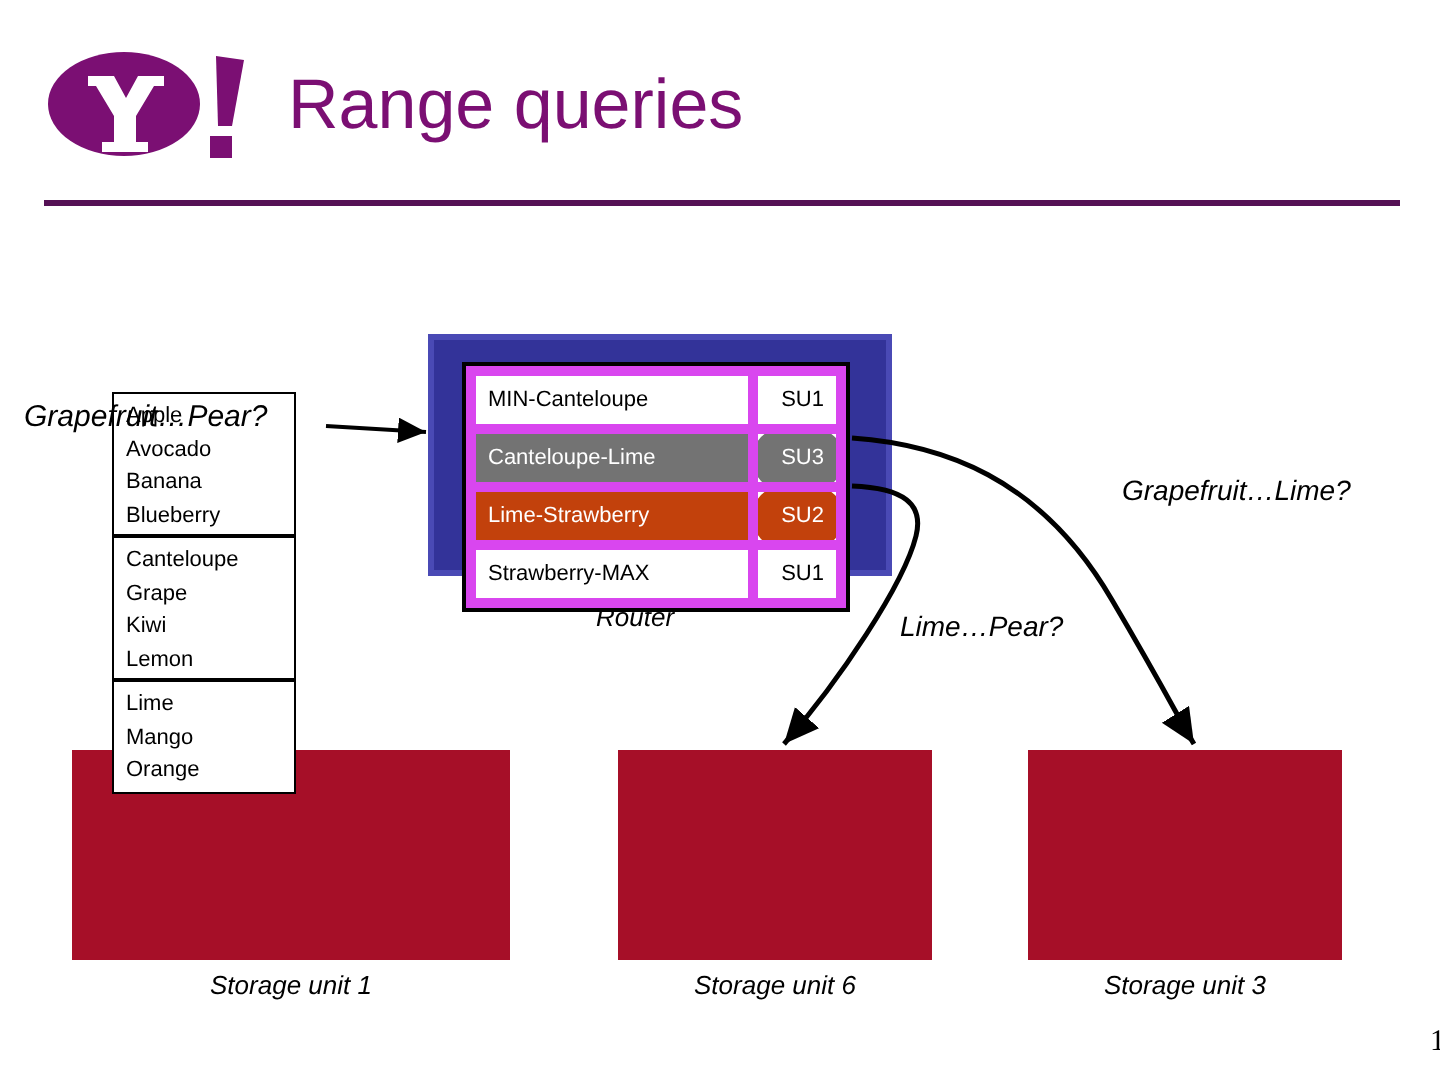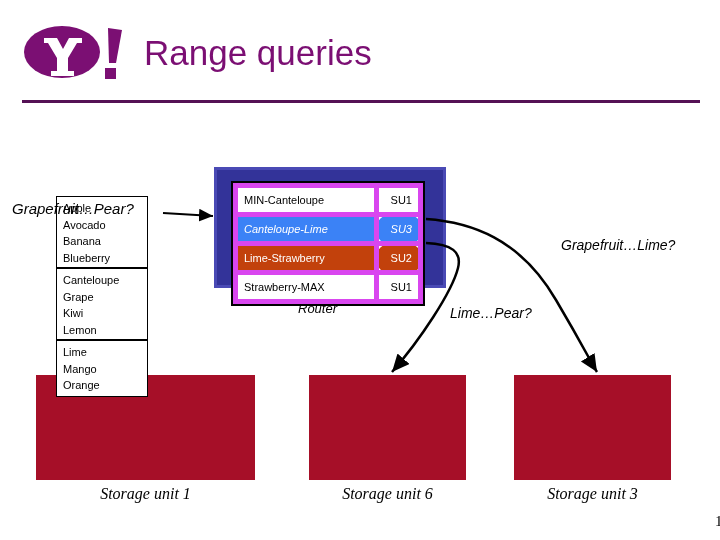--- a/index.html
+++ b/index.html
@@ -96,23 +96,22 @@
     font-size: 11px;
     height: 24px;
     padding: 0 6px;
     white-space: nowrap;
     color: #000000;
     background: #ffffff;
   }
   #router-table td.key { width: 124px; }
   #router-table td.unit { text-align: right; border-radius: 12px; }
   #router-table tr.hl-a td {
-    background: #3b82f6;
+    background: #737373;
     color: #ffffff;
-    font-style: italic;
   }
   #router-table tr.hl-b td {
     background: #c2410c;
     color: #ffffff;
   }
   #router-label {
     position: absolute;
     left: 298px;
     top: 301px;
     font-size: 13px;
@@ -127,26 +126,25 @@
     background: #a60f28;
     z-index: 2;
   }
   #su1-box { left: 36px;  top: 375px; width: 219px; height: 105px; }
   #su2-box { left: 309px; top: 375px; width: 157px; height: 105px; }
   #su3-box { left: 514px; top: 375px; width: 157px; height: 105px; }
 
   .storage-label {
     position: absolute;
     top: 485px;
-    font-size: 16px;
+    font-size: 13px;
     font-style: italic;
     color: #000000;
     text-align: center;
     z-index: 6;
-    font-family: Liberation Serif, serif;
   }
   #su1-label { left: 36px;  width: 219px; }
   #su2-label { left: 309px; width: 157px; }
   #su3-label { left: 514px; width: 157px; }
 
   
   .query-label {
     position: absolute;
     font-size: 14px;
     font-style: italic;

